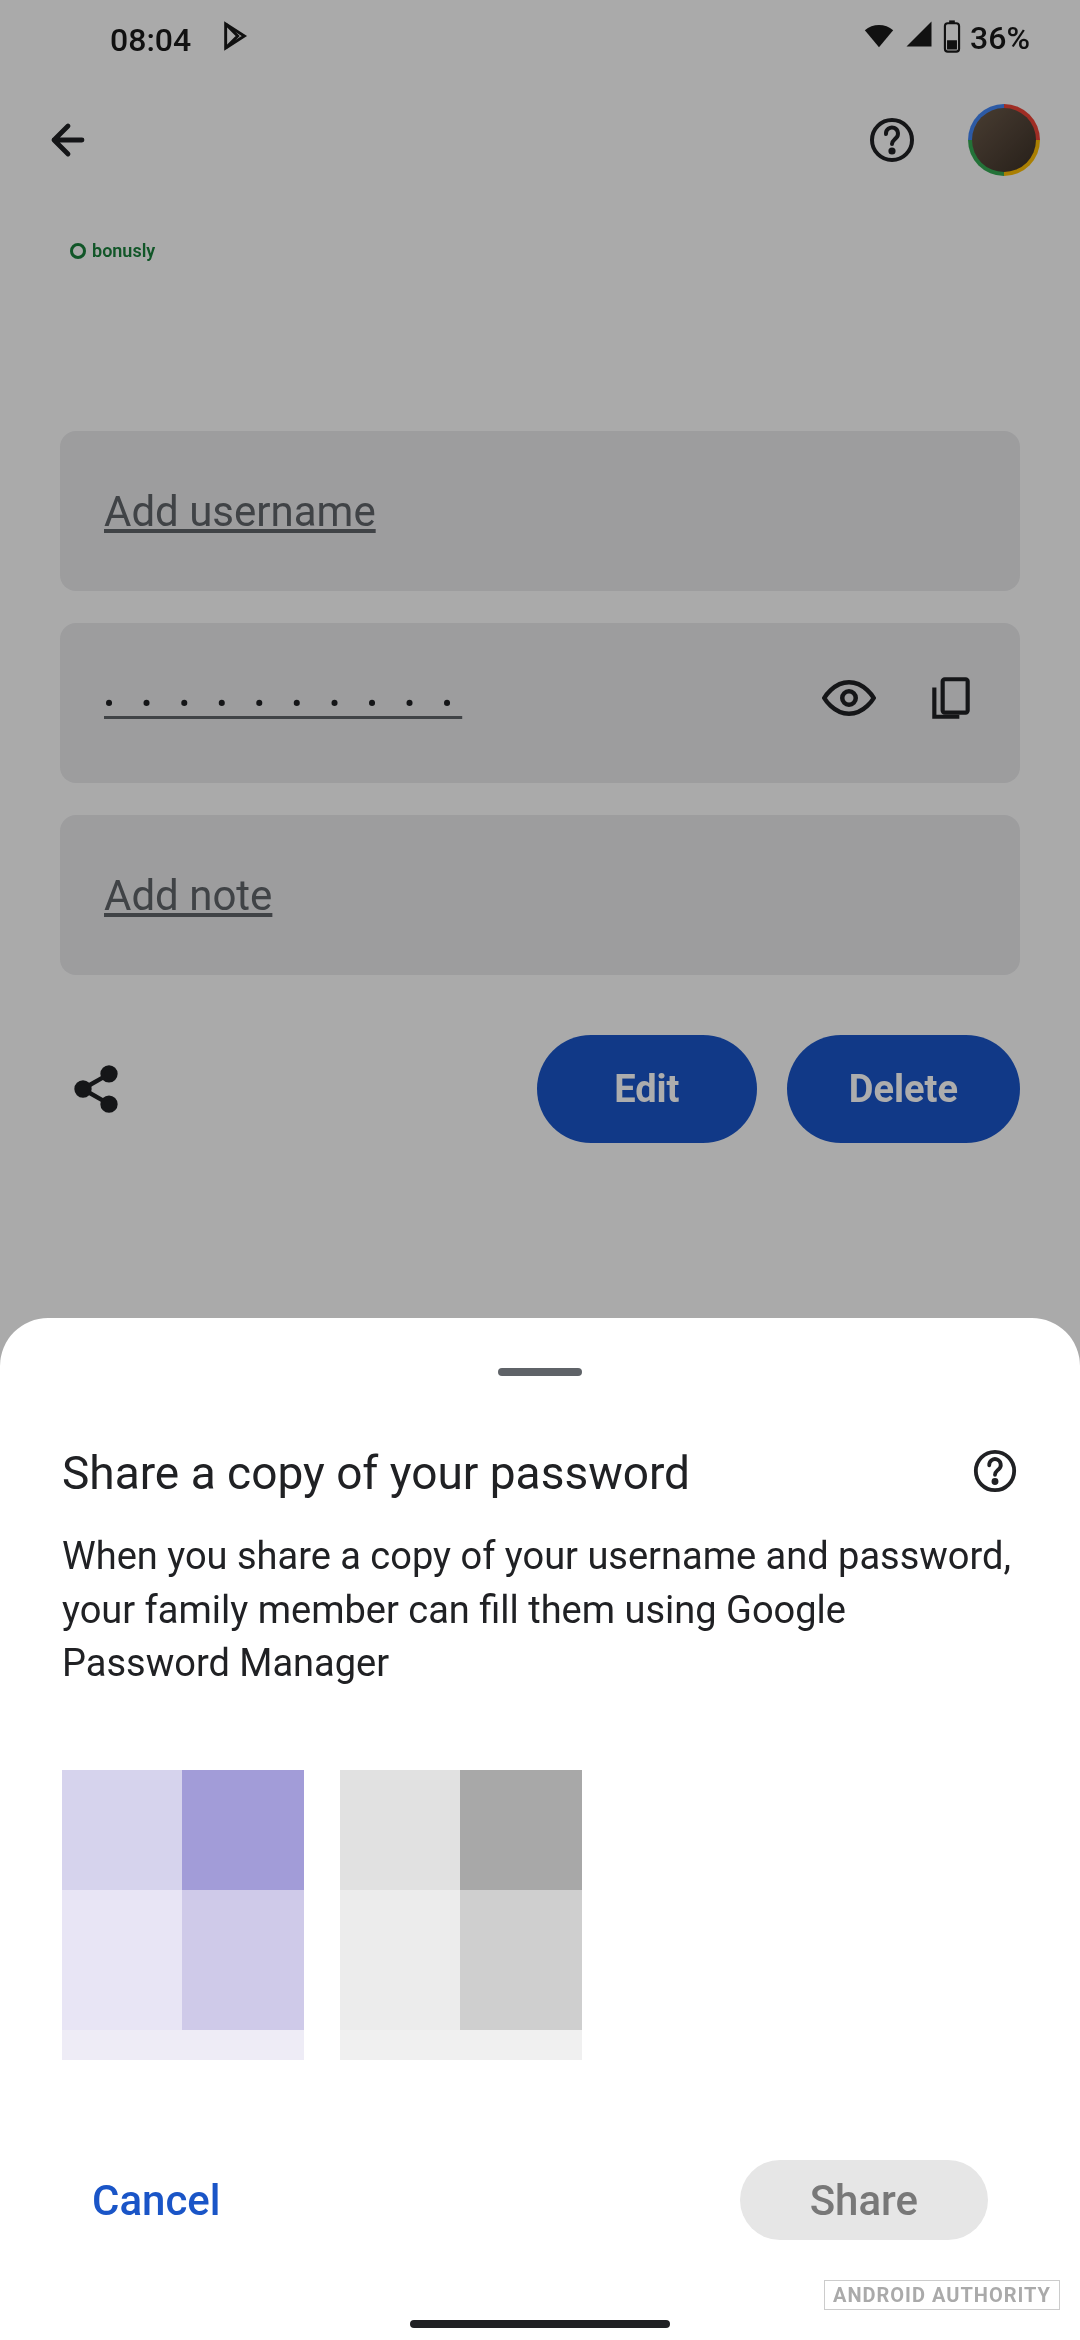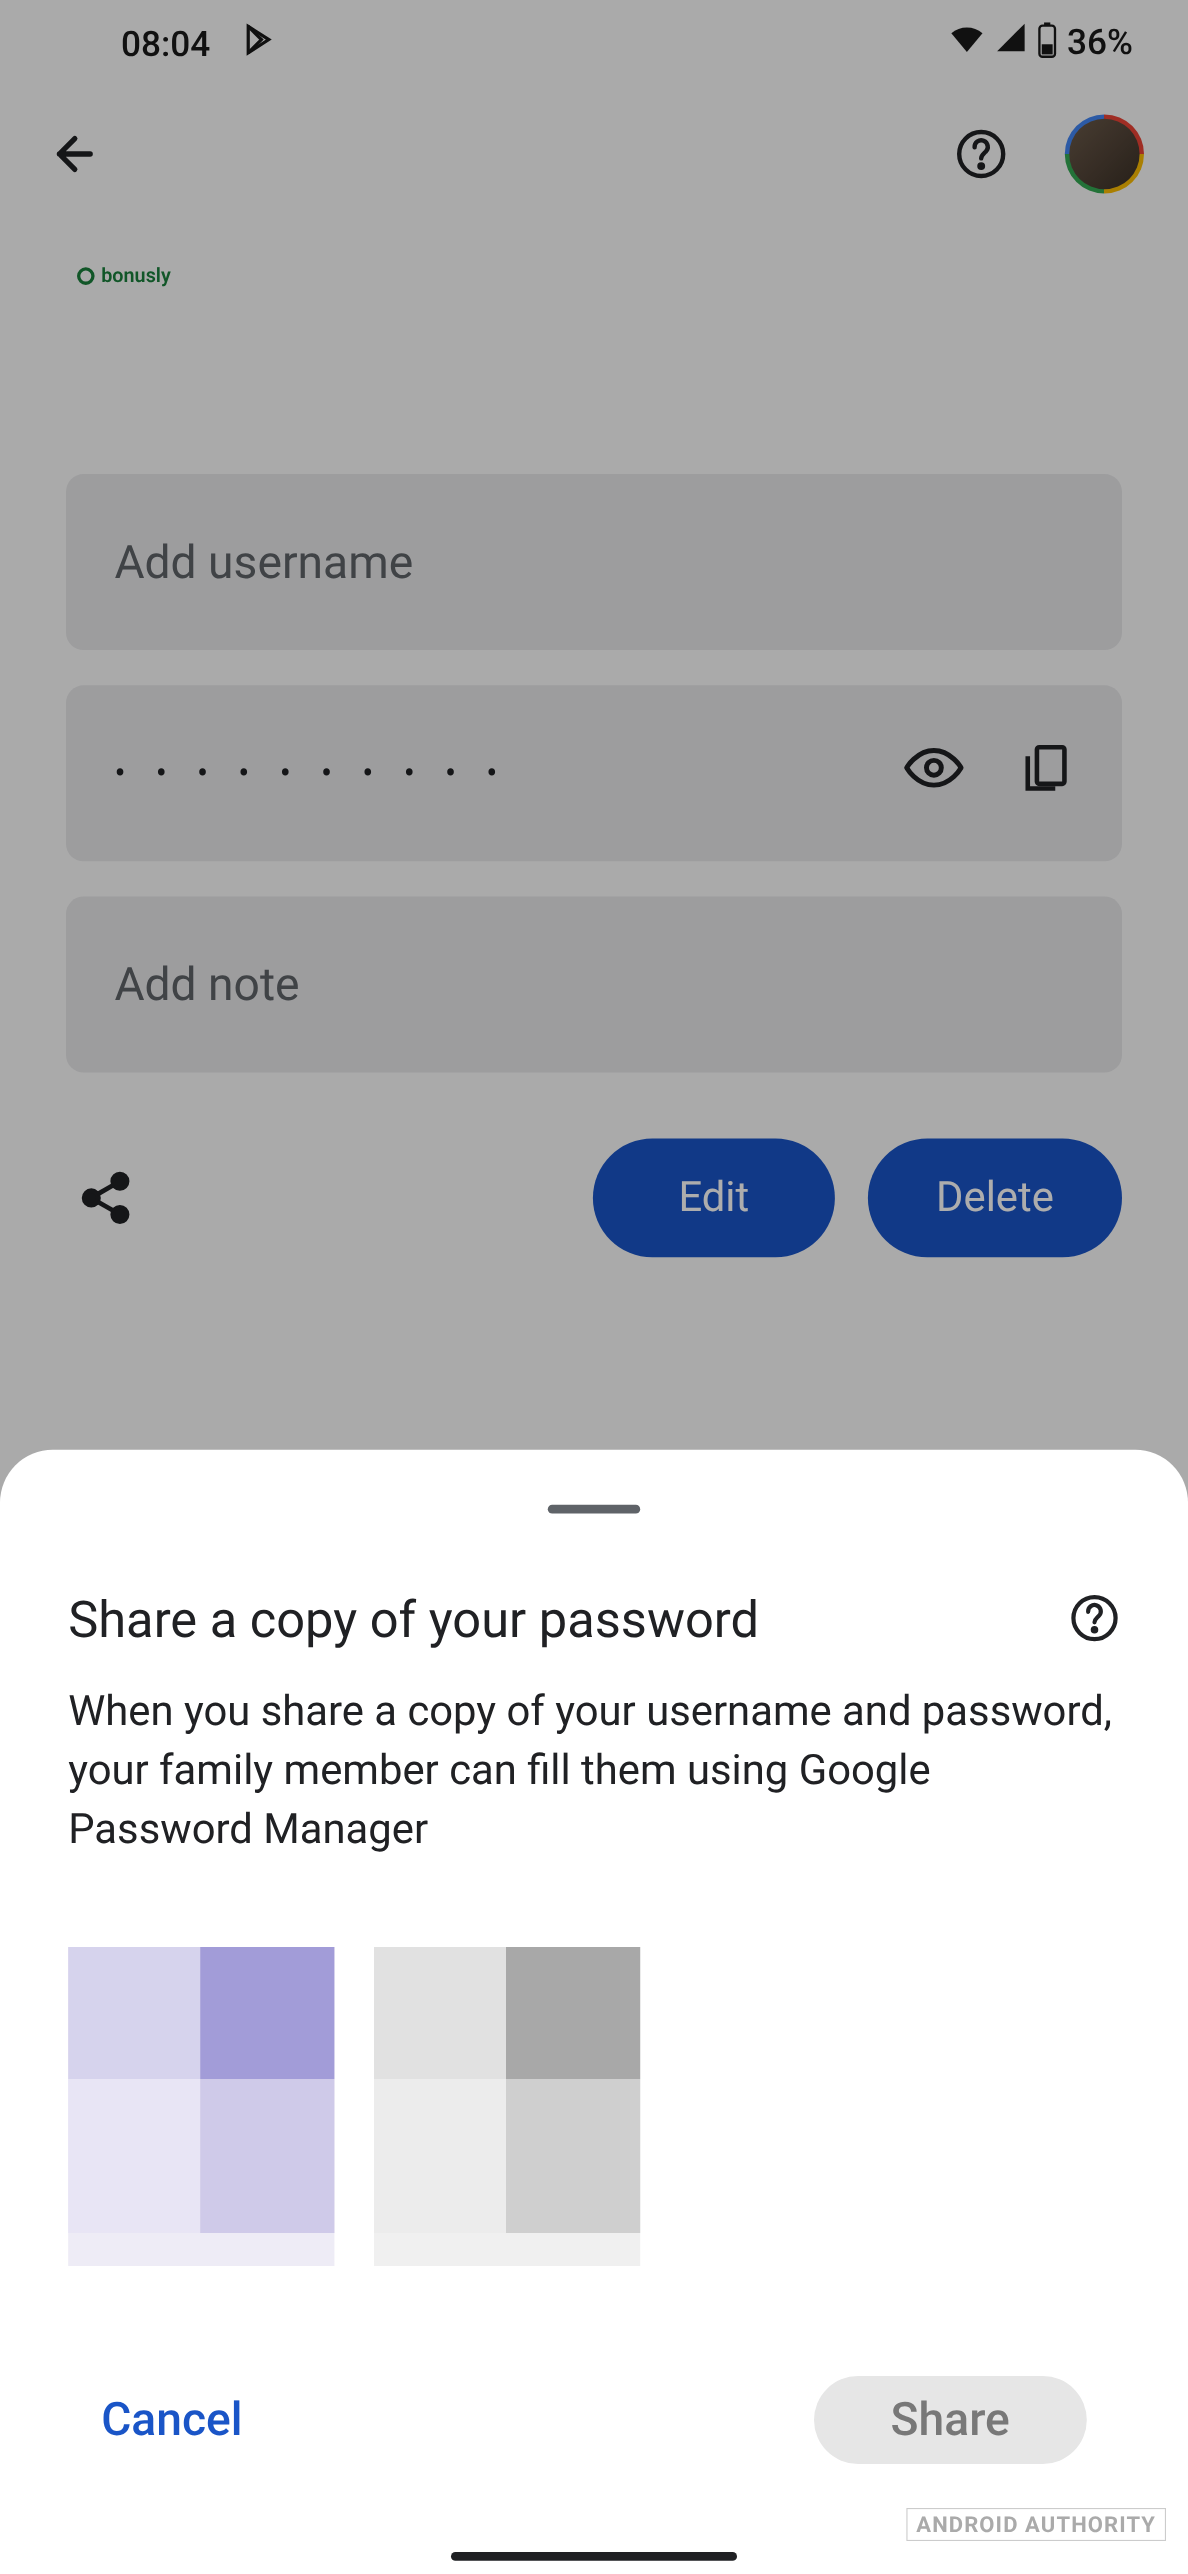--- a/index.html
+++ b/index.html
@@ -17,29 +17,29 @@
     .back-btn { width: 56px; height: 56px; display: flex; align-items: center; justify-content: center; }
     .appbar-spacer { flex: 1; }
     .help-btn { width: 56px; height: 56px; display: flex; align-items: center; justify-content: center; margin-right: 28px; }
     .avatar { width: 72px; height: 72px; border-radius: 50%; background: conic-gradient(#ea4335 0deg 90deg, #fbbc04 90deg 180deg, #34a853 180deg 270deg, #4285f4 270deg 360deg); padding: 4px; position: relative; }
     .avatar-inner { width: 100%; height: 100%; border-radius: 50%; background: linear-gradient(135deg, #6b5a4a, #3a2f26); }
     
     .site-label { padding: 40px 70px 10px; font-size: 18px; color: #1a7f3c; font-weight: 600; display: flex; align-items: center; gap: 6px; }
     .site-dot { width: 16px; height: 16px; border-radius: 50%; border: 3px solid #1a7f3c; }
     
     .fields { padding: 160px 60px 0; display: flex; flex-direction: column; gap: 32px; }
-    .field { background: #e7e7e9; border-radius: 16px; height: 160px; display: flex; align-items: center; padding: 0 44px; font-size: 42px; color: #5f6368; }
+    .field { background: #e7e7e9; border-radius: 16px; height: 160px; display: flex; align-items: center; padding: 0 44px; font-size: 42px; color: #5f6368; text-decoration: underline; }
     .field.pw { justify-content: space-between; }
     .pw-dots { letter-spacing: 10px; font-size: 30px; color: #202124; }
     .pw-icons { display: flex; align-items: center; gap: 50px; }
     
     .btn-row { display: flex; align-items: center; padding: 60px 60px 0; gap: 30px; }
     .share-icon-btn { width: 72px; height: 72px; display: flex; align-items: center; justify-content: center; }
     .btn-spacer { flex: 1; }
-    .pill-btn { background: #1a55c7; color: #fff; font-size: 38px; font-weight: 400; border-radius: 60px; height: 108px; padding: 0 62px; display: flex; align-items: center; justify-content: center; min-width: 220px; }
+    .pill-btn { background: #1a55c7; color: #fff; font-size: 38px; font-weight: 700; border-radius: 60px; height: 108px; padding: 0 62px; display: flex; align-items: center; justify-content: center; min-width: 220px; }
     
     .sheet { position: absolute; bottom: 0; left: 0; right: 0; background: #fff; border-radius: 48px 48px 0 0; padding: 30px 62px 40px; }
     .handle { width: 84px; height: 8px; background: #5f6368; border-radius: 4px; margin: 20px auto 70px; }
     .sheet-header { display: flex; align-items: center; justify-content: space-between; margin-bottom: 30px; }
     .sheet-title { font-size: 46px; font-weight: 400; color: #202124; }
     .sheet-desc { font-size: 38px; color: #202124; line-height: 1.4; margin-bottom: 80px; }
     
     .contacts { display: flex; gap: 36px; margin-bottom: 100px; padding-left: 0; }
     .contact { width: 242px; height: 290px; position: relative; }
     .c1 { background: #eeecf6; }

